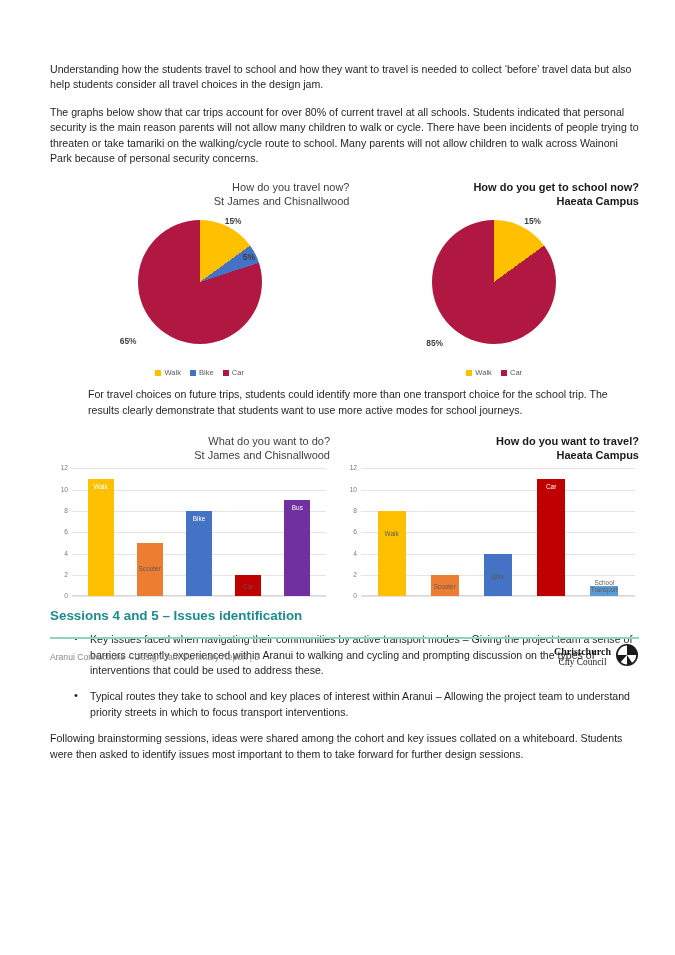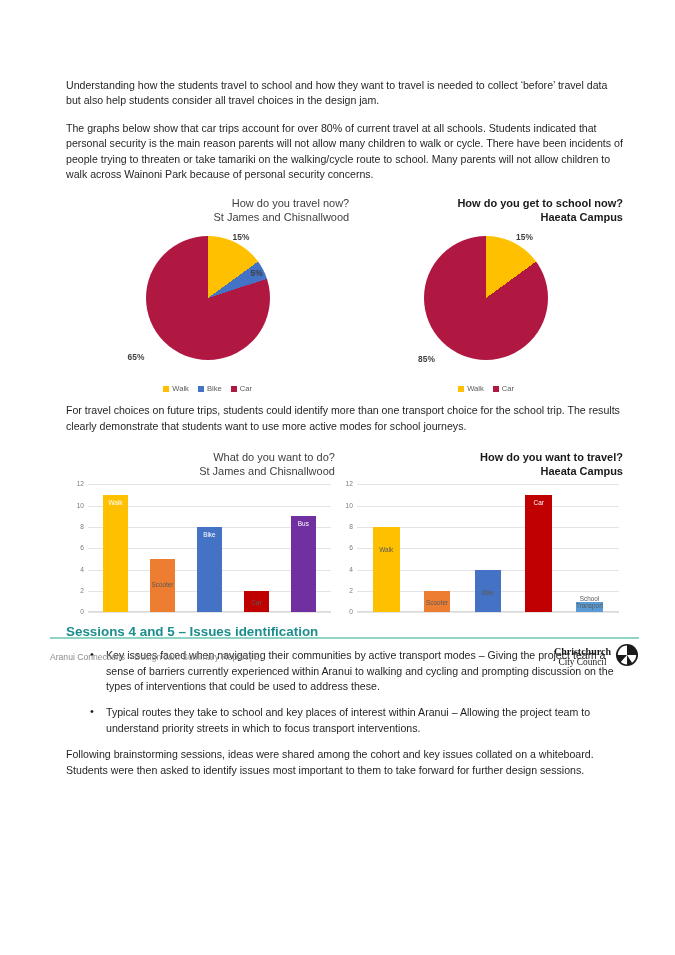--- a/index.html
+++ b/index.html
@@ -6,32 +6,32 @@
   html, body {
     width: 675px; height: 955px;
     background: #ffffff;
     font-family: "Liberation Sans", sans-serif;
     color: #231f20;
     overflow: hidden;
   }
   .page {
     position: relative;
     width: 675px; height: 701px;
-    padding: 16px;
+    padding: 0;
   }
   .content { padding: 62px 36px 0 50px; }
 
   p.body-text {
     font-size: 10.6px;
     line-height: 15.4px;
     color: #231f20;
     margin-bottom: 12px;
     text-align: left;
   }
-  p.tight { margin-bottom: 11px; }
+  p.tight { margin-bottom: 11px; margin-left: 38px; }
 
   
   .charts-row {
     display: flex;
     justify-content: space-between;
     margin: 14px 0 10px 0;
   }
   .chart-card { position: relative; }
 
   .chart-title {

